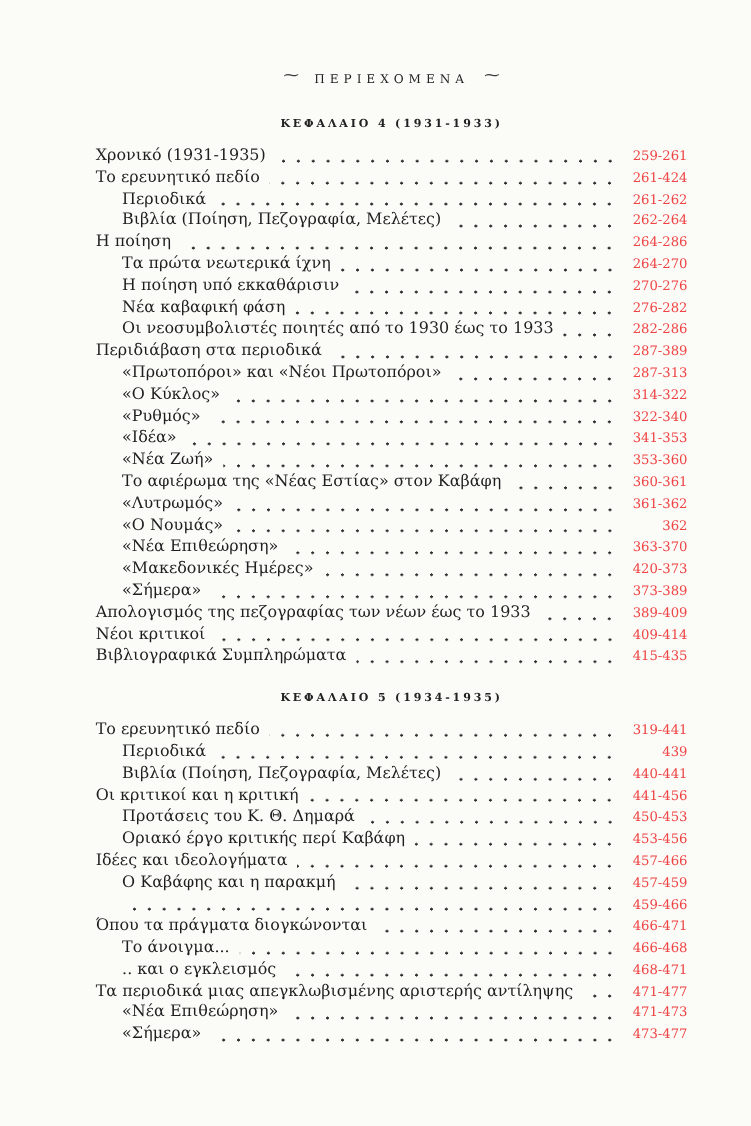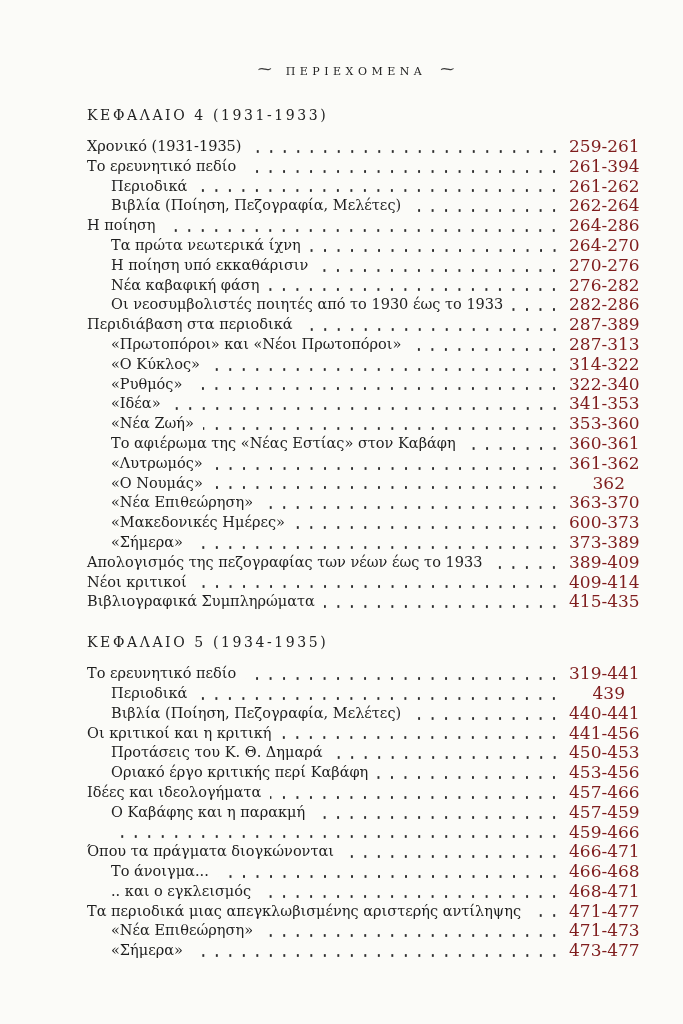--- a/index.html
+++ b/index.html
@@ -34,23 +34,23 @@
     margin: 0;
     color: #222;
   }
   .orn {
     font-size: 14px;
     color: #3a3a3a;
     line-height: 1;
     transform: translateY(-2px);
   }
   .chapter-heading {
-    text-align: left;
-    font-size: 14px;
-    font-weight: normal;
+    text-align: center;
+    font-size: 10px;
+    font-weight: bold;
     letter-spacing: 2.6px;
     margin: 0;
     padding: 27px 0 14px 0;
     color: #222;
     white-space: nowrap;
   }
   .toc-section:nth-child(2) .chapter-heading {
     padding-top: 22px;
   }
   .toc-rows { }
@@ -76,22 +76,22 @@
     background-image: radial-gradient(circle, #2e2e2e 1.05px, rgba(0,0,0,0) 1.45px);
     background-size: 13.5px 3px;
     background-repeat: repeat-x;
     background-position: right center;
     min-width: 14px;
   }
   .p {
     flex: 0 0 56px;
     width: 56px;
     text-align: right;
-    font-size: 17px;
-    color: #7f1d1d;
+    font-size: 12px;
+    color: #ef4444;
   }
 </style>
 </head>
 <body>
 
 <div class="page">
   <div class="page-header">
     <span class="orn">⁓</span>
     <h1 class="page-title">ΠΕΡΙΕΧΟΜΕΝΑ</h1>
     <span class="orn">⁓</span>
@@ -101,21 +101,21 @@
         <h2 class="chapter-heading">ΚΕΦΑΛΑΙΟ 4 (1931-1933)</h2>
         <div class="toc-rows">
           <div class="row">
             <span class="t">Χρονικό (1931-1935)</span>
             <span class="leader"></span>
             <span class="p">259-261</span>
           </div>
           <div class="row">
             <span class="t">Το ερευνητικό πεδίο</span>
             <span class="leader"></span>
-            <span class="p">261-394</span>
+            <span class="p">261-424</span>
           </div>
           <div class="row lvl1">
             <span class="t">Περιοδικά</span>
             <span class="leader"></span>
             <span class="p">261-262</span>
           </div>
           <div class="row lvl1">
             <span class="t">Βιβλία (Ποίηση, Πεζογραφία, Μελέτες)</span>
             <span class="leader"></span>
             <span class="p">262-264</span>
@@ -191,21 +191,21 @@
             <span class="p">362</span>
           </div>
           <div class="row lvl1 em">
             <span class="t">«Νέα Επιθεώρηση»</span>
             <span class="leader"></span>
             <span class="p">363-370</span>
           </div>
           <div class="row lvl1 em">
             <span class="t">«Μακεδονικές Ημέρες»</span>
             <span class="leader"></span>
-            <span class="p">600-373</span>
+            <span class="p">420-373</span>
           </div>
           <div class="row lvl1 em">
             <span class="t">«Σήμερα»</span>
             <span class="leader"></span>
             <span class="p">373-389</span>
           </div>
           <div class="row">
             <span class="t">Απολογισμός της πεζογραφίας των νέων έως το 1933</span>
             <span class="leader"></span>
             <span class="p">389-409</span>

